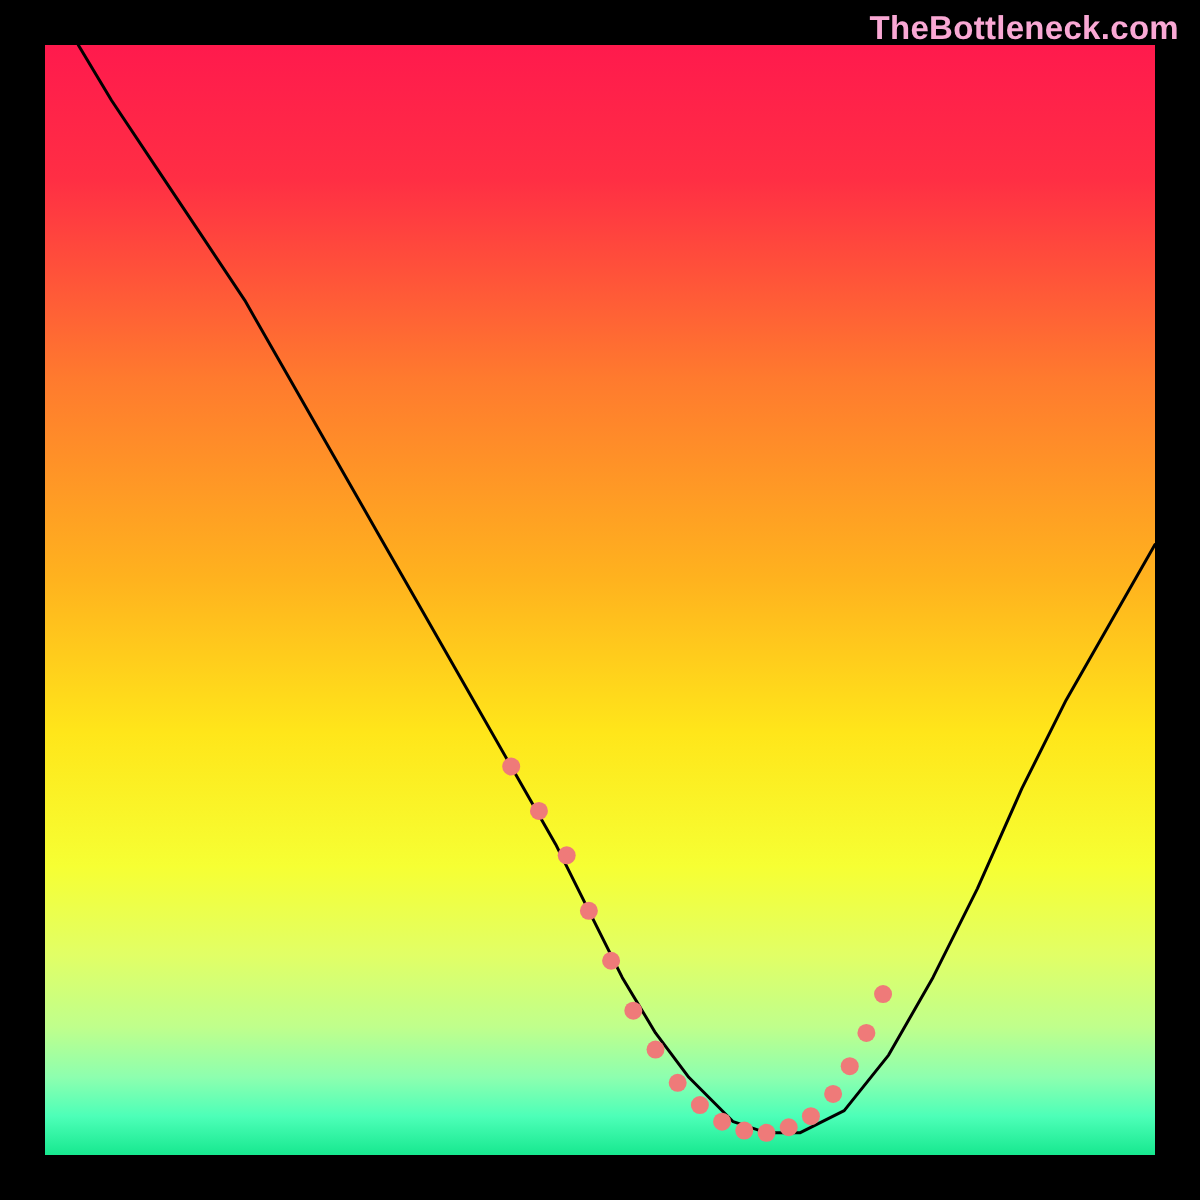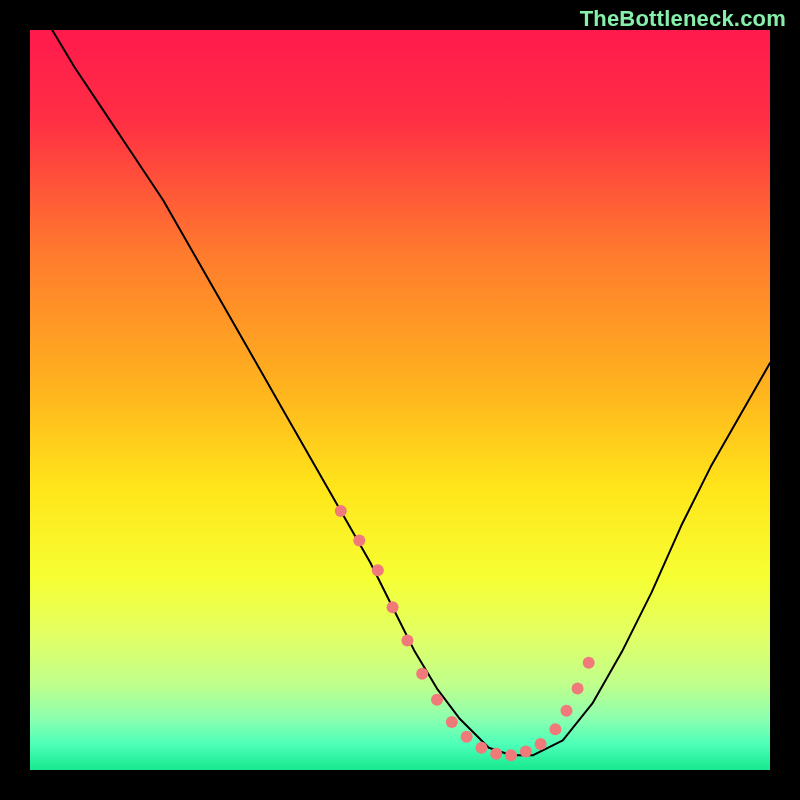--- a/index.html
+++ b/index.html
@@ -21,21 +21,21 @@
     position: absolute;
     left: 30px;
     top: 30px;
     width: 740px;
     height: 740px;
   }
   .watermark {
     position: absolute;
     top: 6px;
     right: 14px;
-    color: #86efac;
+    color: #f9a8d4;
     font-size: 22px;
     font-weight: 600;
     letter-spacing: 0.2px;
     user-select: none;
   }
   svg {
     display: block;
   }
 </style>
 </head>

